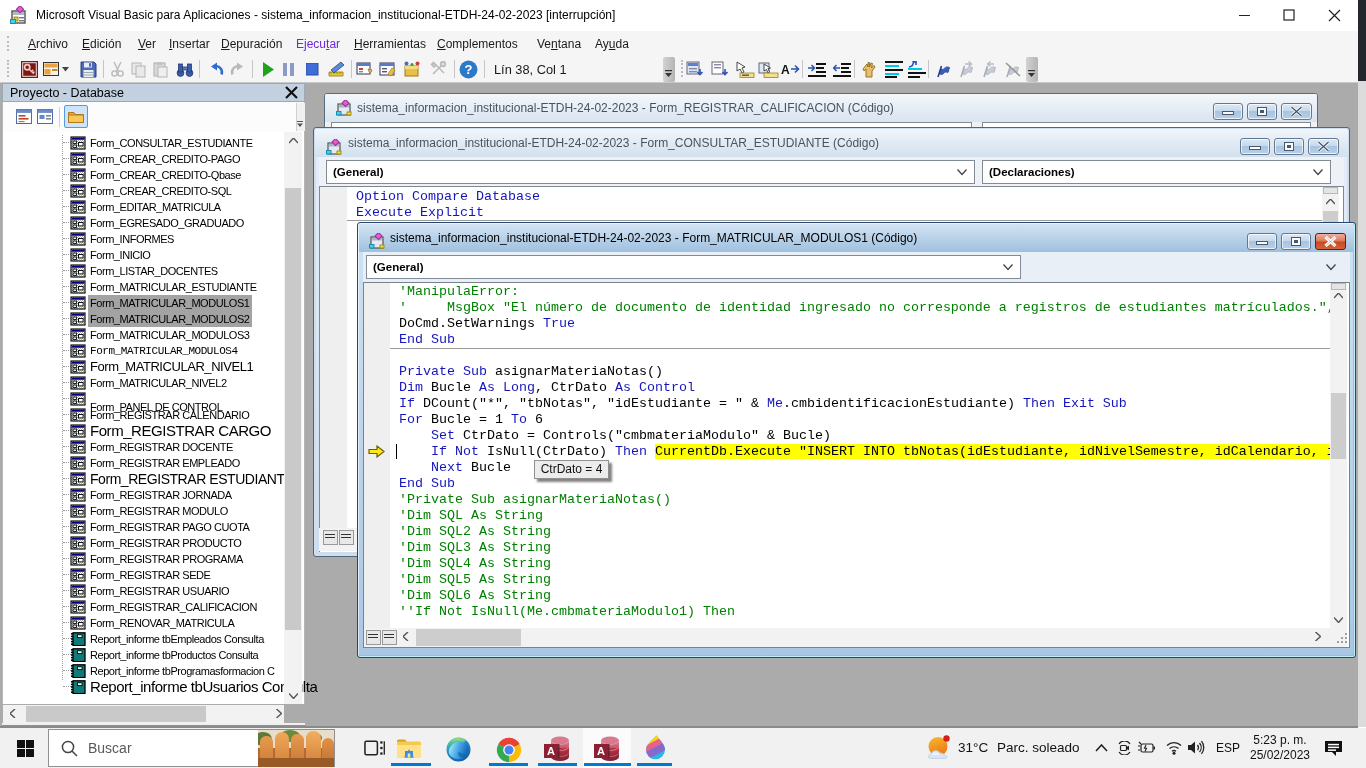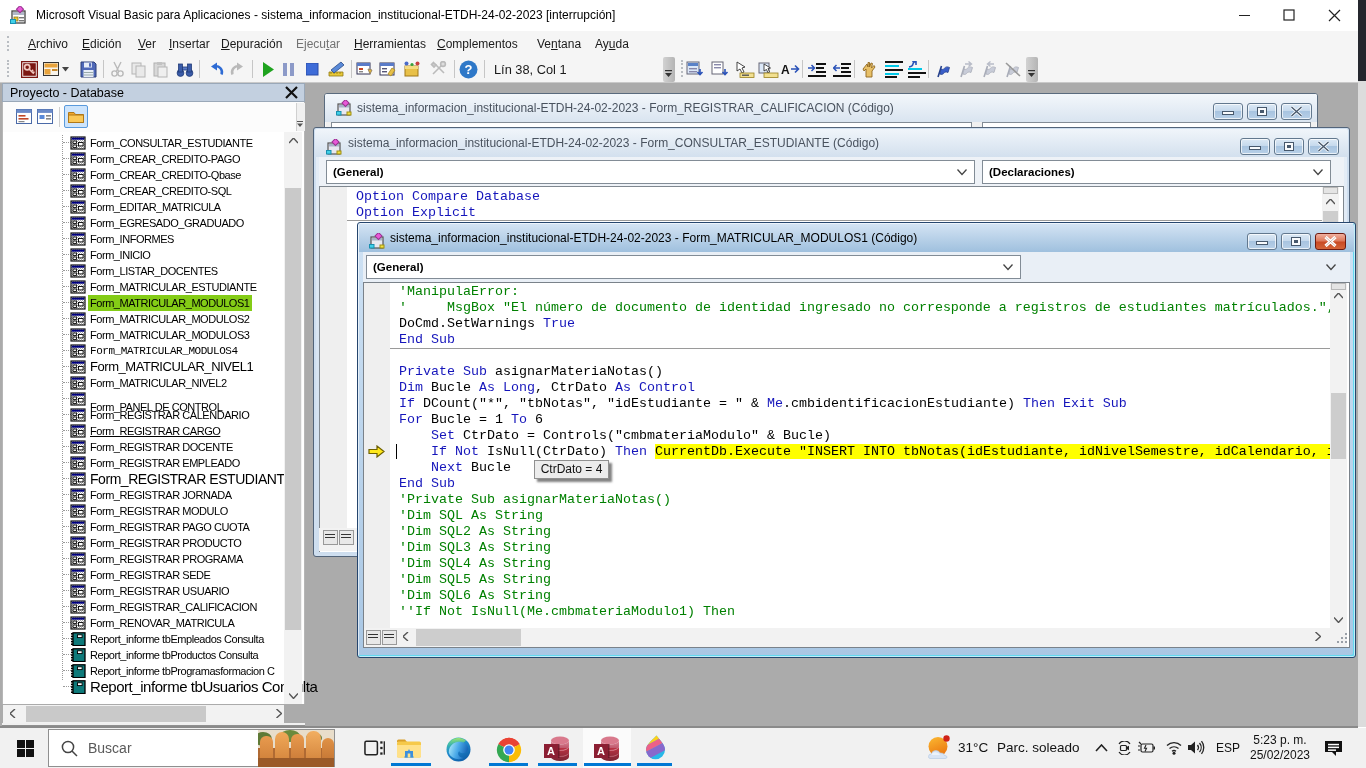--- a/index.html
+++ b/index.html
@@ -33,21 +33,21 @@
 <svg class="abs" style="left:1328px;top:9px" width="13" height="13" viewBox="0 0 13 13">
       <path d="M1 1 L12 12 M12 1 L1 12" stroke="#222" stroke-width="1.2" fill="none"></path>
     </svg>
 <div class="abs" style="left:0;top:31px;width:1358px;height:25px;background:#f5f5f5;"></div>
 <div class="abs" style="left:7px;top:36px;width:3px;height:15px;border-left:2px dotted #b9bdc2;"></div>
 <div class="abs" style="left:28px;top:31px;height:25px;line-height:26px;font-size:12px;color:#1a1a1a;white-space:nowrap;"><u>A</u>rchivo</div>
 <div class="abs" style="left:82px;top:31px;height:25px;line-height:26px;font-size:12px;color:#1a1a1a;white-space:nowrap;"><u>E</u>dición</div>
 <div class="abs" style="left:138px;top:31px;height:25px;line-height:26px;font-size:12px;color:#1a1a1a;white-space:nowrap;"><u>V</u>er</div>
 <div class="abs" style="left:169px;top:31px;height:25px;line-height:26px;font-size:12px;color:#1a1a1a;white-space:nowrap;"><u>I</u>nsertar</div>
 <div class="abs" style="left:221px;top:31px;height:25px;line-height:26px;font-size:12px;color:#1a1a1a;white-space:nowrap;"><u>D</u>epuración</div>
-<div class="abs" style="left:296px;top:31px;height:25px;line-height:26px;font-size:12px;color:#737373;white-space:nowrap;">Ejecu<u>t</u>ar</div>
+<div class="abs" style="left:296px;top:31px;height:25px;line-height:26px;font-size:12px;color:#6d28d9;white-space:nowrap;">Ejecu<u>t</u>ar</div>
 <div class="abs" style="left:354px;top:31px;height:25px;line-height:26px;font-size:12px;color:#1a1a1a;white-space:nowrap;"><u>H</u>erramientas</div>
 <div class="abs" style="left:437px;top:31px;height:25px;line-height:26px;font-size:12px;color:#1a1a1a;white-space:nowrap;"><u>C</u>omplementos</div>
 <div class="abs" style="left:537px;top:31px;height:25px;line-height:26px;font-size:12px;color:#1a1a1a;white-space:nowrap;">Ve<u>n</u>tana</div>
 <div class="abs" style="left:595px;top:31px;height:25px;line-height:26px;font-size:12px;color:#1a1a1a;white-space:nowrap;">Ay<u>u</u>da</div>
 <div class="abs" style="left:0;top:56px;width:1358px;height:27px;background:#f5f5f5;border-bottom:1px solid #c9c9c9;"></div>
 <div class="abs" style="left:7px;top:60px;width:3px;height:17px;border-left:2px dotted #b9bdc2;"></div>
 <svg class="abs" style="left:21px;top:61px" width="17" height="17" viewBox="0 0 17 17">
       <rect x="0.5" y="0.5" width="16" height="16" fill="#fff" stroke="#7c1712" stroke-width="1.6"></rect>
 <rect x="2.2" y="2.2" width="12.6" height="12.6" fill="#7c1712"></rect>
 <circle cx="6.2" cy="6.2" r="2.6" fill="none" stroke="#f0c8c0" stroke-width="1.7"></circle>
@@ -313,21 +313,21 @@
 <svg class="abs" style="left:957px;top:169px" width="10" height="7" viewBox="0 0 10 7">
       <path d="M0.5 0.5 L5 5.5 L9.5 0.5" stroke="#444" stroke-width="1.3" fill="none"></path>
     </svg>
 <div class="abs" style="left:982px;top:160px;width:349px;height:24px;background:#fff;border:1px solid #828c96;font-size:11.5px;font-weight:bold;color:#000;line-height:22px;padding-left:6px;white-space:nowrap;">(Declaraciones)</div>
 <svg class="abs" style="left:1313px;top:169px" width="10" height="7" viewBox="0 0 10 7">
       <path d="M0.5 0.5 L5 5.5 L9.5 0.5" stroke="#444" stroke-width="1.3" fill="none"></path>
     </svg>
 <div class="abs" style="left:319px;top:186px;width:1025px;height:366px;background:#ffffff;border:1px solid #808890;border-bottom:none;"></div>
 <div class="abs" style="left:320px;top:187px;width:27px;height:364px;background:#efefef;"></div>
 <pre class="code" style="left:356px;top:189px;"><span class="kw">Option Compare Database</span>
-<span class="kw">Option Explicit</span></pre>
+<span class="kw">Execute Explicit</span></pre>
 <div class="abs" style="left:347px;top:220px;width:975px;height:1px;background:#9a9a9a;"></div>
 <div class="abs" style="left:1322px;top:187px;width:17px;height:364px;background:#f2f2f2;"></div>
 <div class="abs" style="left:1323px;top:187px;width:15px;height:7px;background:#e4e4e4;border:1px solid #b8b8b8;"></div>
 <svg class="abs" style="left:1326px;top:199px" width="9" height="6" viewBox="0 0 9 6">
       <path d="M0 5 L4.5 0 L9 5" stroke="#555" stroke-width="1.4" fill="none"></path>
     </svg>
 <div class="abs" style="left:1323px;top:211px;width:15px;height:120px;background:#cdcdcd;"></div>
 <div class="abs" style="left:319px;top:528px;width:1025px;height:23px;background:#f2f2f2;"></div>
 <div class="abs" style="left:323px;top:530px;width:15px;height:15px;background:#e8e8e8;border:1px solid #999;"></div>
 <div class="abs" style="left:325px;top:534px;width:10px;height:1.4px;background:#333;"></div>
@@ -581,21 +581,21 @@
 <div class="abs" style="left:63px;top:302px;width:8px;height:1px;border-top:1px dotted #9a9a9a;"></div>
 <svg class="abs" style="left:70px;top:296px" width="16" height="14" viewBox="0 0 16 14">
       <rect x="1" y="1" width="14" height="12" fill="url(#dith)" stroke="#111" stroke-width="1.2"></rect>
 <rect x="1.7" y="1.7" width="12.6" height="2" fill="#000080"></rect>
 <g fill="#fff" stroke="#000" stroke-width="0.9">
 <rect x="3" y="5" width="3.4" height="2.4"></rect>
 <rect x="3" y="9" width="3.4" height="2.4"></rect>
 <rect x="8.5" y="6.5" width="4.6" height="3.4"></rect>
       </g>
     </svg>
-<div class="abs" style="left:88px;top:295px;height:16px;line-height:16px;font-size:11px;letter-spacing:-0.45px;color:#000;white-space:nowrap;padding:0 2px;background:#84cc16;">Form_MATRICULAR_MODULOS1</div>
+<div class="abs" style="left:88px;top:295px;height:32px;line-height:16px;font-size:11px;letter-spacing:-0.45px;color:#000;white-space:nowrap;padding:0 2px;background:#a3a3a3;">Form_MATRICULAR_MODULOS1</div>
 <div class="abs" style="left:63px;top:318px;width:8px;height:1px;border-top:1px dotted #9a9a9a;"></div>
 <svg class="abs" style="left:70px;top:312px" width="16" height="14" viewBox="0 0 16 14">
       <rect x="1" y="1" width="14" height="12" fill="url(#dith)" stroke="#111" stroke-width="1.2"></rect>
 <rect x="1.7" y="1.7" width="12.6" height="2" fill="#000080"></rect>
 <g fill="#fff" stroke="#000" stroke-width="0.9">
 <rect x="3" y="5" width="3.4" height="2.4"></rect>
 <rect x="3" y="9" width="3.4" height="2.4"></rect>
 <rect x="8.5" y="6.5" width="4.6" height="3.4"></rect>
       </g>
     </svg>
@@ -669,21 +669,21 @@
 <div class="abs" style="left:63px;top:430px;width:8px;height:1px;border-top:1px dotted #9a9a9a;"></div>
 <svg class="abs" style="left:70px;top:424px" width="16" height="14" viewBox="0 0 16 14">
       <rect x="1" y="1" width="14" height="12" fill="url(#dith)" stroke="#111" stroke-width="1.2"></rect>
 <rect x="1.7" y="1.7" width="12.6" height="2" fill="#000080"></rect>
 <g fill="#fff" stroke="#000" stroke-width="0.9">
 <rect x="3" y="5" width="3.4" height="2.4"></rect>
 <rect x="3" y="9" width="3.4" height="2.4"></rect>
 <rect x="8.5" y="6.5" width="4.6" height="3.4"></rect>
       </g>
     </svg>
-<div class="abs" style="left:88px;top:423px;height:16px;line-height:16px;font-size:11px;letter-spacing:-0.45px;color:#000;white-space:nowrap;padding:0 2px;text-decoration:underline;">Form_REGISTRAR CARGO</div>
+<div class="abs" style="left:88px;top:423px;height:16px;line-height:16px;font-size:15px;letter-spacing:-0.45px;color:#000;white-space:nowrap;padding:0 2px;">Form_REGISTRAR CARGO</div>
 <div class="abs" style="left:63px;top:446px;width:8px;height:1px;border-top:1px dotted #9a9a9a;"></div>
 <svg class="abs" style="left:70px;top:440px" width="16" height="14" viewBox="0 0 16 14">
       <rect x="1" y="1" width="14" height="12" fill="url(#dith)" stroke="#111" stroke-width="1.2"></rect>
 <rect x="1.7" y="1.7" width="12.6" height="2" fill="#000080"></rect>
 <g fill="#fff" stroke="#000" stroke-width="0.9">
 <rect x="3" y="5" width="3.4" height="2.4"></rect>
 <rect x="3" y="9" width="3.4" height="2.4"></rect>
 <rect x="8.5" y="6.5" width="4.6" height="3.4"></rect>
       </g>
     </svg>

